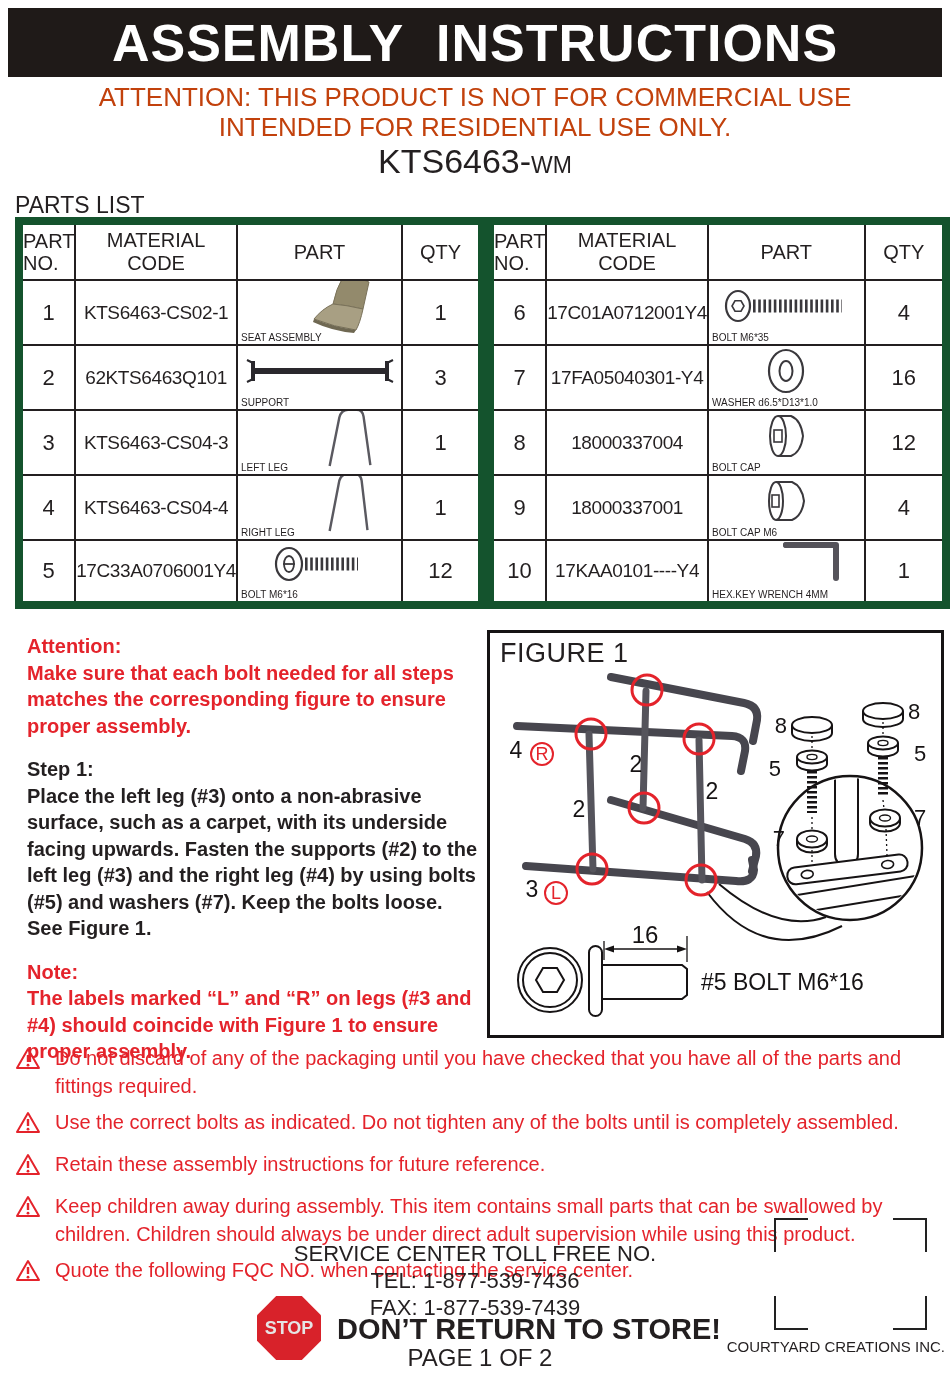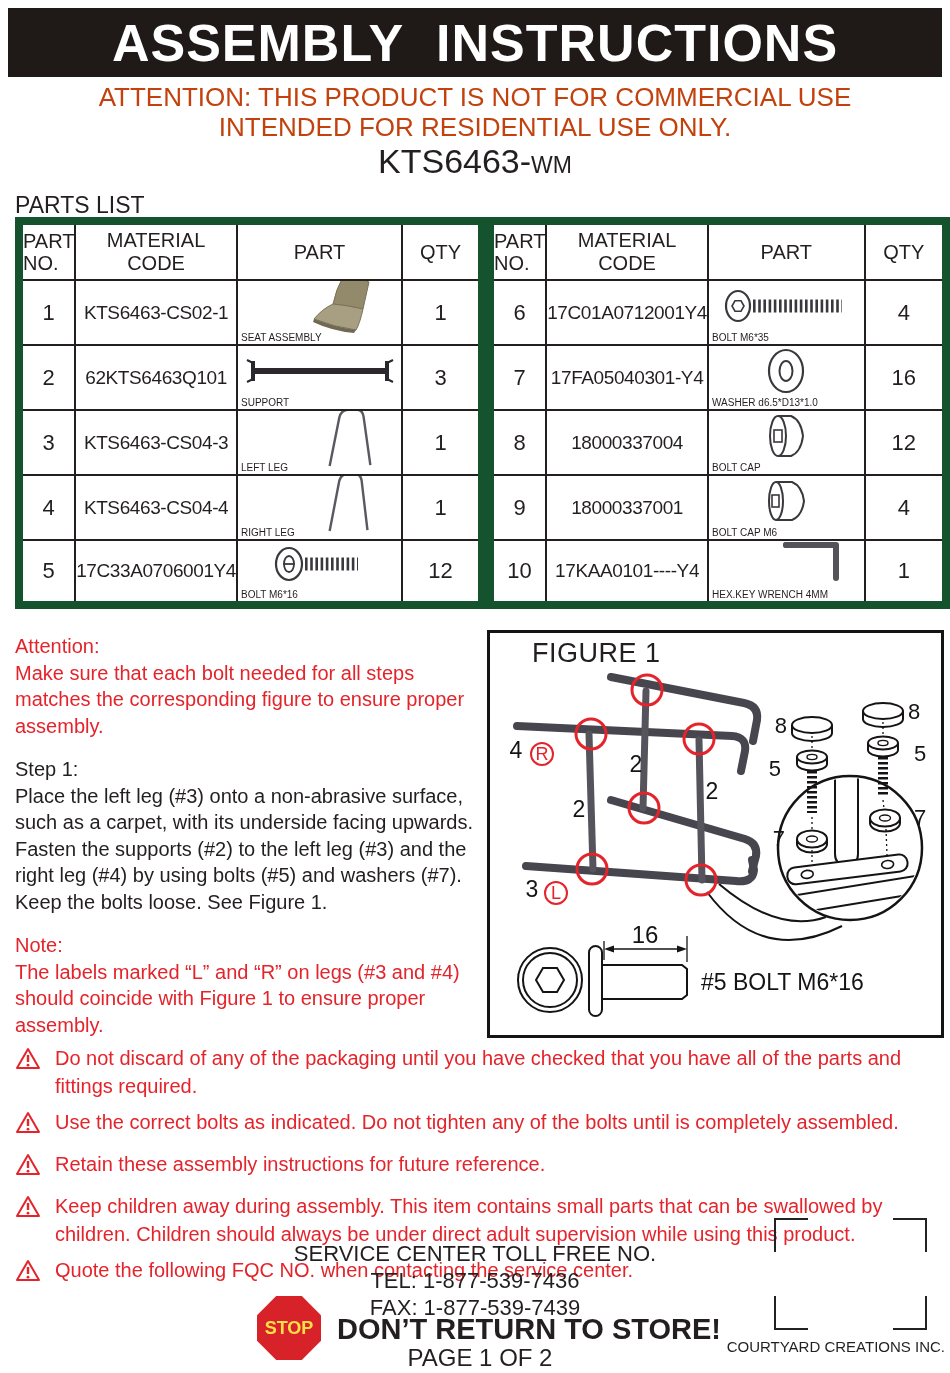--- a/index.html
+++ b/index.html
@@ -27,38 +27,38 @@
   th.h-no{text-align:left;padding-left:3px;line-height:22px;}
   td.c-no,td.c-qty{text-align:center;font-size:22px;}
   td.c-code{text-align:center;font-size:19px;letter-spacing:-0.4px;white-space:nowrap;}
   td.c-part{position:relative;}
   .pimg{position:absolute;left:0;top:0;right:0;bottom:14px;display:flex;
     align-items:center;justify-content:center;}
   .pcap{position:absolute;left:3px;bottom:1px;font-size:10px;white-space:nowrap;background:rgba(255,255,255,0.0);}
   
   .text-col{position:absolute;left:15px;top:633px;width:468px;font-size:20px;line-height:26.5px;}
   .text-col .red{color:#e4232b;}
-  .block{margin:0 0 17px 0;}
+  .block{margin:0 0 17px 12px;font-weight:bold;}
   
   .figure-box{position:absolute;left:487px;top:630px;width:457px;height:408px;
     border:3px solid #161314;box-sizing:border-box;}
-  .figure-title{position:absolute;left:10px;top:5px;font-size:27px;letter-spacing:0.5px;margin-left:32px;}
+  .figure-title{position:absolute;left:10px;top:5px;font-size:27px;letter-spacing:0.5px;}
   .fig-svg{position:absolute;left:0;top:0;}
   
   .warnings{position:absolute;left:15px;top:1044px;width:922px;margin:0;padding:0;list-style:none;}
   .warnings li{display:flex;align-items:flex-start;margin-bottom:8px;color:#e4232b;
     font-size:20px;line-height:28px;}
   .wicon{flex:0 0 40px;padding-top:3px;}
   .wtext{flex:1;}
   
   .service-block{position:absolute;left:0;top:1240px;width:950px;text-align:center;
     font-size:22px;line-height:27px;}
   .stop-sign{position:absolute;left:257px;top:1296px;width:64px;height:64px;background:#d8222a;
     clip-path:polygon(30% 0,70% 0,100% 30%,100% 70%,70% 100%,30% 100%,0 70%,0 30%);
-    display:flex;align-items:center;justify-content:center;color:#fde047;font-weight:bold;font-size:18px;}
+    display:flex;align-items:center;justify-content:center;color:#e5e5e5;font-weight:bold;font-size:18px;}
   .dont-return{position:absolute;left:337px;top:1313px;font-size:29px;font-weight:bold;}
   .page-label{position:absolute;left:340px;top:1344px;width:280px;text-align:center;font-size:24px;}
   .company{position:absolute;right:5px;top:1338px;font-size:15px;}
   
   .regmark{position:absolute;width:32px;height:32px;}
   .rm-tl{left:774px;top:1218px;border-left:2px solid #222;border-top:2px solid #222;}
   .rm-tr{left:893px;top:1218px;border-right:2px solid #222;border-top:2px solid #222;}
   .rm-bl{left:774px;top:1296px;border-left:2px solid #222;border-bottom:2px solid #222;}
   .rm-br{left:893px;top:1296px;border-right:2px solid #222;border-bottom:2px solid #222;}
 </style>

